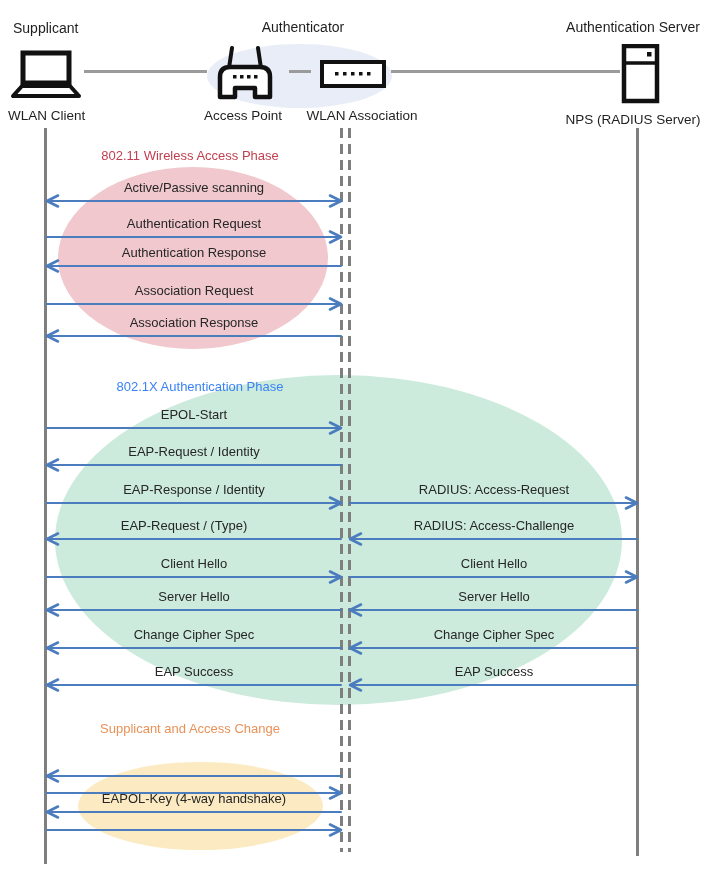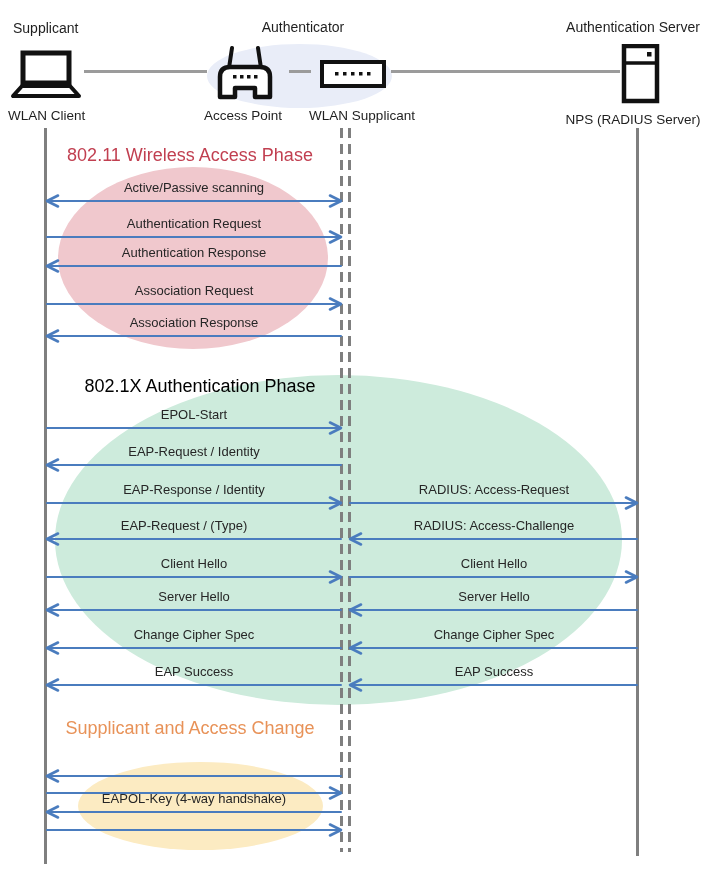--- a/index.html
+++ b/index.html
@@ -12,21 +12,21 @@
   .node-label{position:absolute; font-size:13.5px; color:#1f1f1f; white-space:nowrap;}
   .centered{transform:translateX(-50%);}
   .connector{position:absolute; height:3px; background:#9b9b9b; z-index:1;}
   .lifeline-solid{position:absolute; width:3px; background:#7f7f7f; z-index:2;}
   .lifeline-dashed{
     position:absolute; width:3px; z-index:2;
     background:repeating-linear-gradient(to bottom,#7f7f7f 0 10px, transparent 10px 16px);
   }
   .phase-ellipse{position:absolute; border-radius:50%; z-index:0;}
   .node-ellipse{position:absolute; border-radius:50%; background:#e9edf8; z-index:0;}
-  .phase-title{position:absolute; font-size:18px; text-align:center; white-space:nowrap;
+  .phase-title{position:absolute; font-size:13px; text-align:center; white-space:nowrap;
     transform:translateX(-50%); line-height:19px; z-index:4;}
   .message-label{position:absolute; font-size:13px; color:#262626; white-space:nowrap;
     transform:translateX(-50%); z-index:4; line-height:16px;}
   #arrows-svg{position:absolute; left:0; top:0; z-index:3;}
   .icon-svg{position:absolute; z-index:1;}
 </style>
 </head>
 <body>
 
 <div id="diagram">
@@ -72,33 +72,33 @@
   </svg>
 
   <svg class="icon-svg" style="left:620px; top:44px;" width="42" height="60" viewBox="0 0 42 60">
     <rect x="4" y="2" width="33" height="55" fill="#ffffff" stroke="#111111" stroke-width="4.5"></rect>
     <line x1="4" y1="19" x2="37" y2="19" stroke="#111111" stroke-width="3.5"></line>
     <rect x="27" y="8" width="4.5" height="4.5" fill="#111111"></rect>
   </svg>
 
   <div class="node-label" style="left:8px; top:108px;">WLAN Client</div>
   <div class="node-label centered" style="left:243px; top:108px;">Access Point</div>
-  <div class="node-label centered" style="left:362px; top:108px;">WLAN Supplicant</div>
+  <div class="node-label centered" style="left:362px; top:108px;">WLAN Association</div>
   <div class="node-label centered" style="left:633px; top:112px;">NPS (RADIUS Server)</div>
 
   <div class="lifeline-solid" style="left:44px; top:128px; height:740px;"></div>
   <div class="lifeline-dashed" style="left:340px; top:128px; height:724px;"></div>
   <div class="lifeline-dashed" style="left:348px; top:128px; height:724px;"></div>
   <div class="lifeline-solid" style="left:636px; top:128px; height:728px;"></div>
 
   <div id="labels-layer">
       <div class="phase-title" style="left: 190px; top: 146px; color: rgb(193, 63, 80);">
         <div>802.11 Wireless Access Phase</div>
       </div>
-      <div class="phase-title" style="left: 200px; top: 377px; color: #000000;">
+      <div class="phase-title" style="left: 200px; top: 377px; color: #3b82f6;">
         <div>802.1X Authentication Phase</div>
       </div>
       <div class="phase-title" style="left: 190px; top: 719px; color: rgb(232, 146, 88);">
         <div>Supplicant and Access Change</div>
       </div>
       <div class="message-label" style="left: 194px; top: 180px;">Active/Passive scanning</div>
       <div class="message-label" style="left: 194px; top: 216px;">Authentication Request</div>
       <div class="message-label" style="left: 194px; top: 245px;">Authentication Response</div>
       <div class="message-label" style="left: 194px; top: 283px;">Association Request</div>
       <div class="message-label" style="left: 194px; top: 315px;">Association Response</div>

